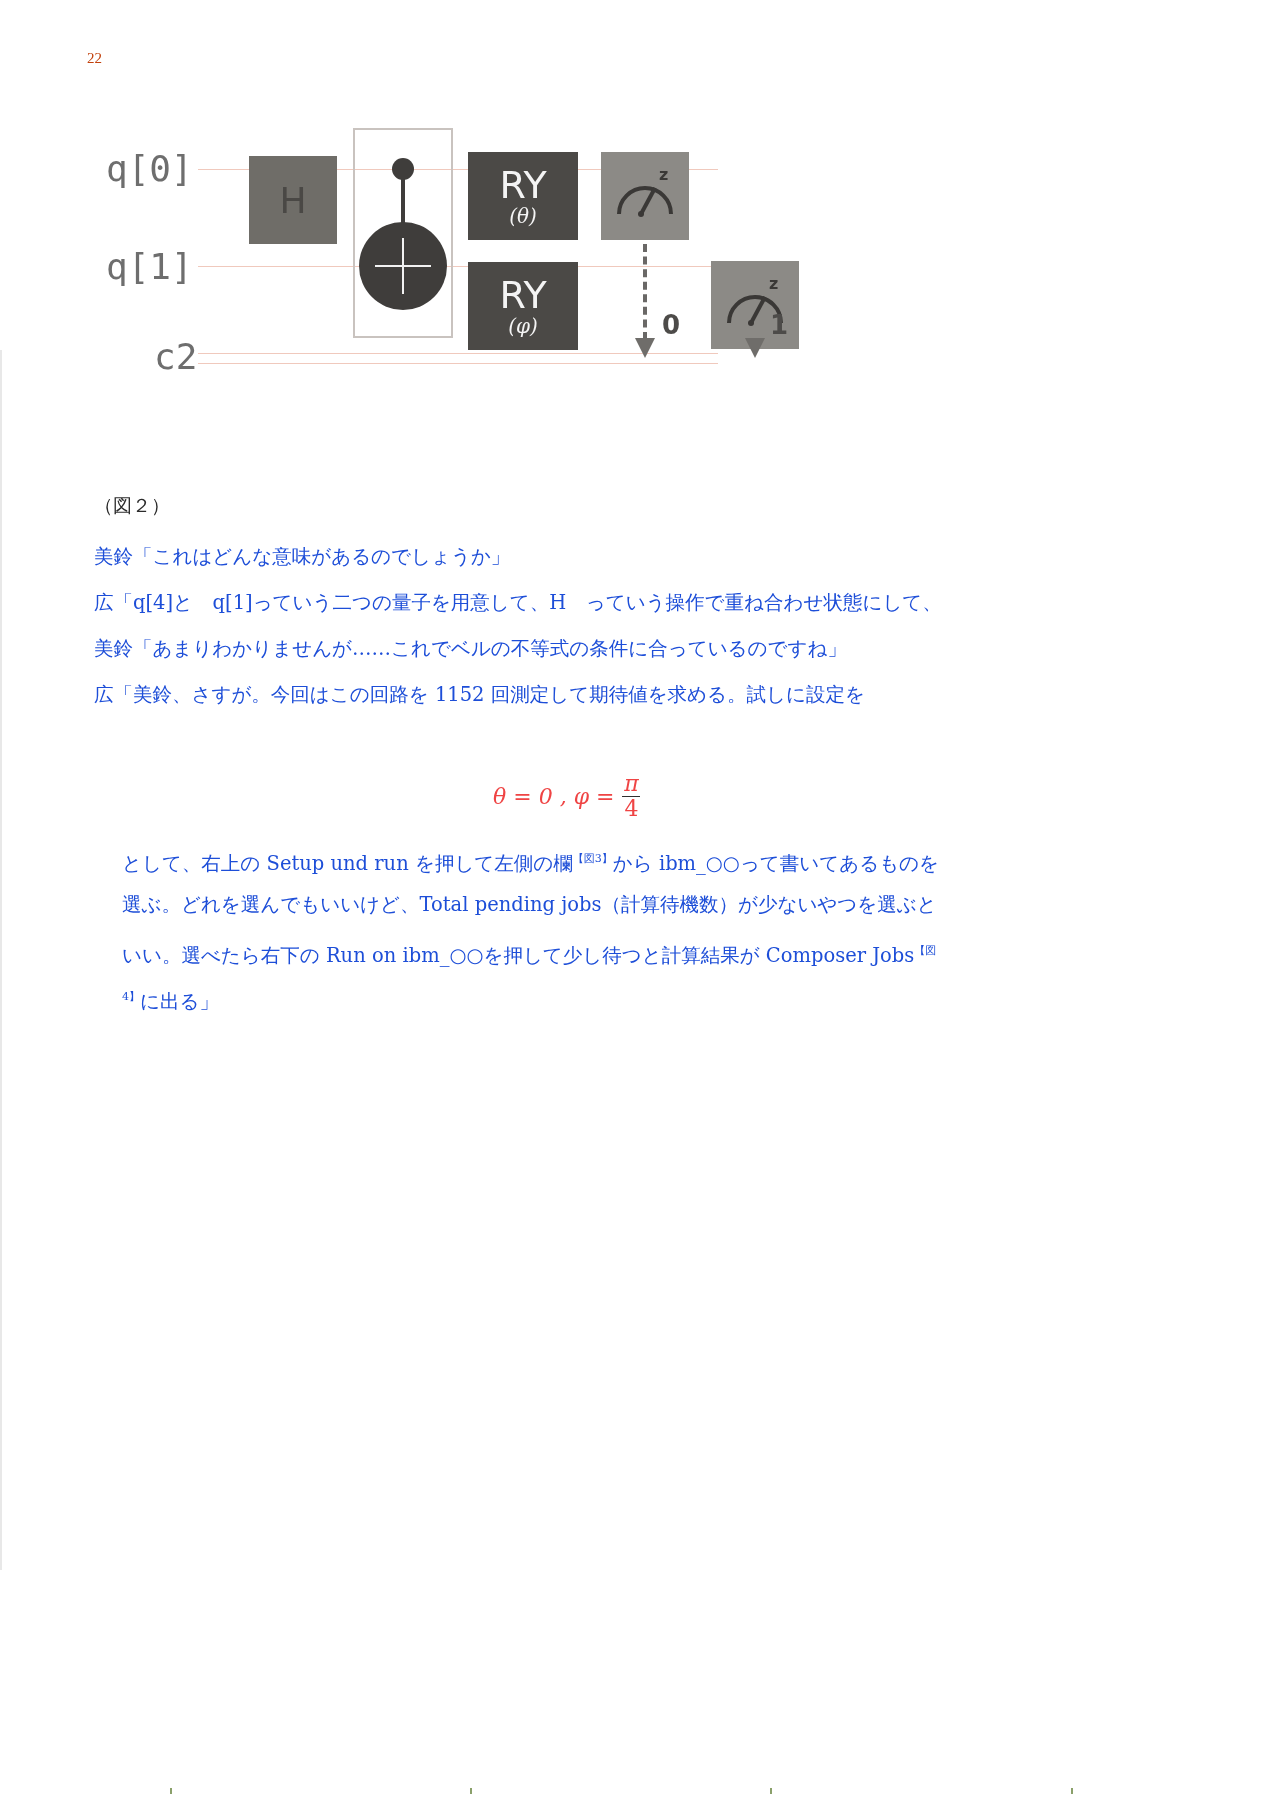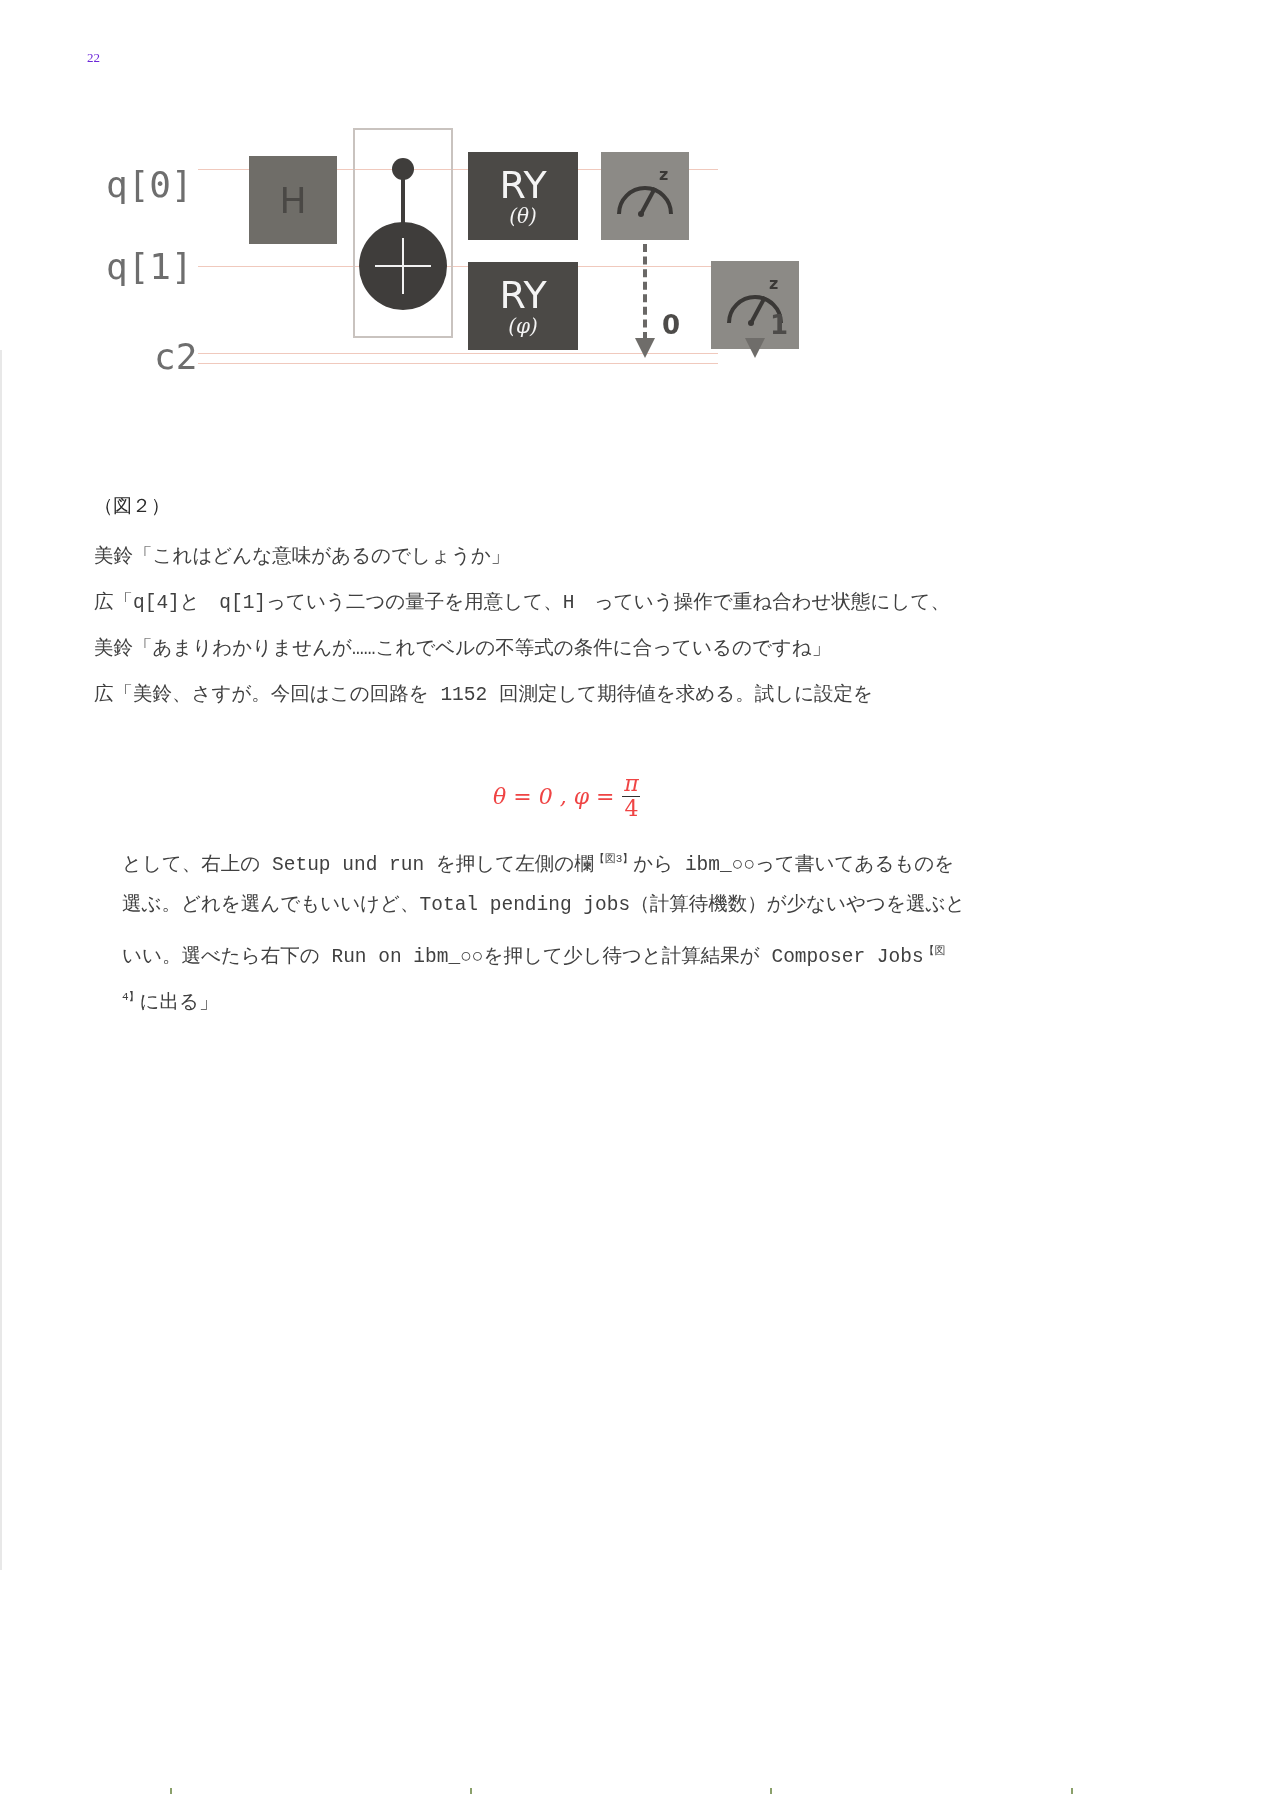--- a/index.html
+++ b/index.html
@@ -1,18 +1,18 @@
 <!DOCTYPE html>
 <html><head>
 <meta charset="utf-8">
 <style>
   html, body { margin: 0; padding: 0; background: #ffffff; }
   body { width: 1280px; height: 1809px; position: relative; overflow: hidden;
          font-family: "DejaVu Serif", "Liberation Serif", serif; color: #2b2b2b; }
-  .page-number { position: absolute; left: 87px; top: 50px; font-size: 13px; color: #6d28d9;
+  .page-number { position: absolute; left: 87px; top: 50px; font-size: 15px; color: #c2410c;
                  font-family: "Liberation Serif", serif; }
   .left-edge { position: absolute; left: 0; top: 350px; width: 2px; height: 1220px; background: #e8e8e8; }
 
   
   .circuit { position: absolute; left: 90px; top: 140px; width: 760px; height: 300px; }
   .wire { position: absolute; height: 1px; background: #f0c9bd; }
   .reg-label { position: absolute; font-family: "DejaVu Sans Mono", "Liberation Mono", monospace;
                font-size: 36px; color: #6e6e6e; }
   .gate { position: absolute; display: flex; flex-direction: column; align-items: center; justify-content: center; }
   .gate-h { background: #6f6d68; color: #4a4845; font-family: "DejaVu Sans", sans-serif; font-size: 36px; }
@@ -27,21 +27,21 @@
   .cnot-target::before, .cnot-target::after { content: ""; position: absolute; background: #f2f2f2; }
   .cnot-target::before { left: 16px; right: 16px; top: 43px; height: 2px; }
   .cnot-target::after { top: 16px; bottom: 16px; left: 43px; width: 2px; }
   .dash { position: absolute; width: 0; border-left: 4px dashed #6a6866; }
   .arrow { position: absolute; width: 0; height: 0; border-left: 10px solid transparent; border-right: 10px solid transparent;
            border-top: 20px solid #6f6d6a; }
   .bit-label { position: absolute; font-family: "DejaVu Sans", sans-serif; font-weight: bold; font-size: 26px; color: #4d4b49; }
 
   
   .caption { position: absolute; left: 94px; top: 493px; font-size: 19px; text-align: right; }
-  .para { position: absolute; left: 94px; width: 940px; font-size: 19.5px; line-height: 46px; color: #404040; font-family: Liberation Mono, monospace; }
+  .para { position: absolute; left: 94px; width: 940px; font-size: 19.5px; line-height: 46px; color: #1d4ed8; }
   .line { white-space: nowrap; display: block; height: 46px; }
   .sup { font-size: 11px; vertical-align: 8px; }
   .formula { position: absolute; left: 493px; top: 772px; font-size: 22px; font-family: "DejaVu Serif", serif; color: #ef4444;
              display: flex; align-items: center; gap: 8px; }
   .frac { display: inline-flex; flex-direction: column; align-items: center; line-height: 24px; }
   .frac .bar { width: 18px; height: 1px; background: #2f2f2f; }
   .scan-mark { position: absolute; width: 2px; height: 6px; background: #8aa06a; }
 </style>
 </head>
 <body>
@@ -49,21 +49,21 @@
 <div class="page-number">22</div>
 <div class="left-edge"></div>
 
 <div class="circuit">
 
   <div class="wire" style="left:108px; width:520px; top:29px;"></div>
   <div class="wire" style="left:108px; width:520px; top:126px;"></div>
   <div class="wire" style="left:108px; width:520px; top:213px;"></div>
   <div class="wire" style="left:108px; width:520px; top:223px;"></div>
 
-  <div class="reg-label" style="left:16px; top:24px;">q[0]</div>
+  <div class="reg-label" style="left:16px; top:8px;">q[0]</div>
   <div class="reg-label" style="left:16px; top:106px;">q[1]</div>
   <div class="reg-label" style="left:64px; top:196px;">c2</div>
 
   <div class="gate gate-h" style="left:159px; top:16px; width:88px; height:88px;">
     <span>H</span>
   </div>
 
   <div class="cnot-box" style="left:263px; top:-12px; width:100px; height:210px;"></div>
   <div class="cnot-dot" style="left:302px; top:18px;"></div>
   <div class="cnot-line" style="left:311px; top:30px; height:55px;"></div>

